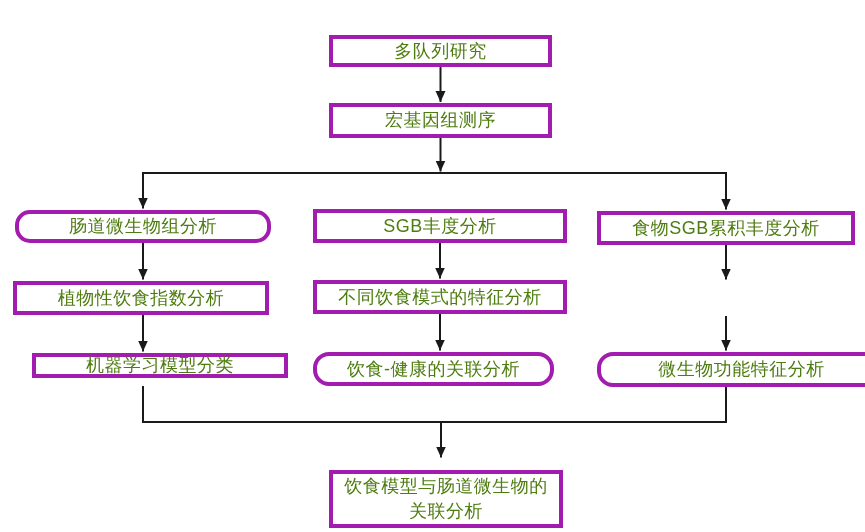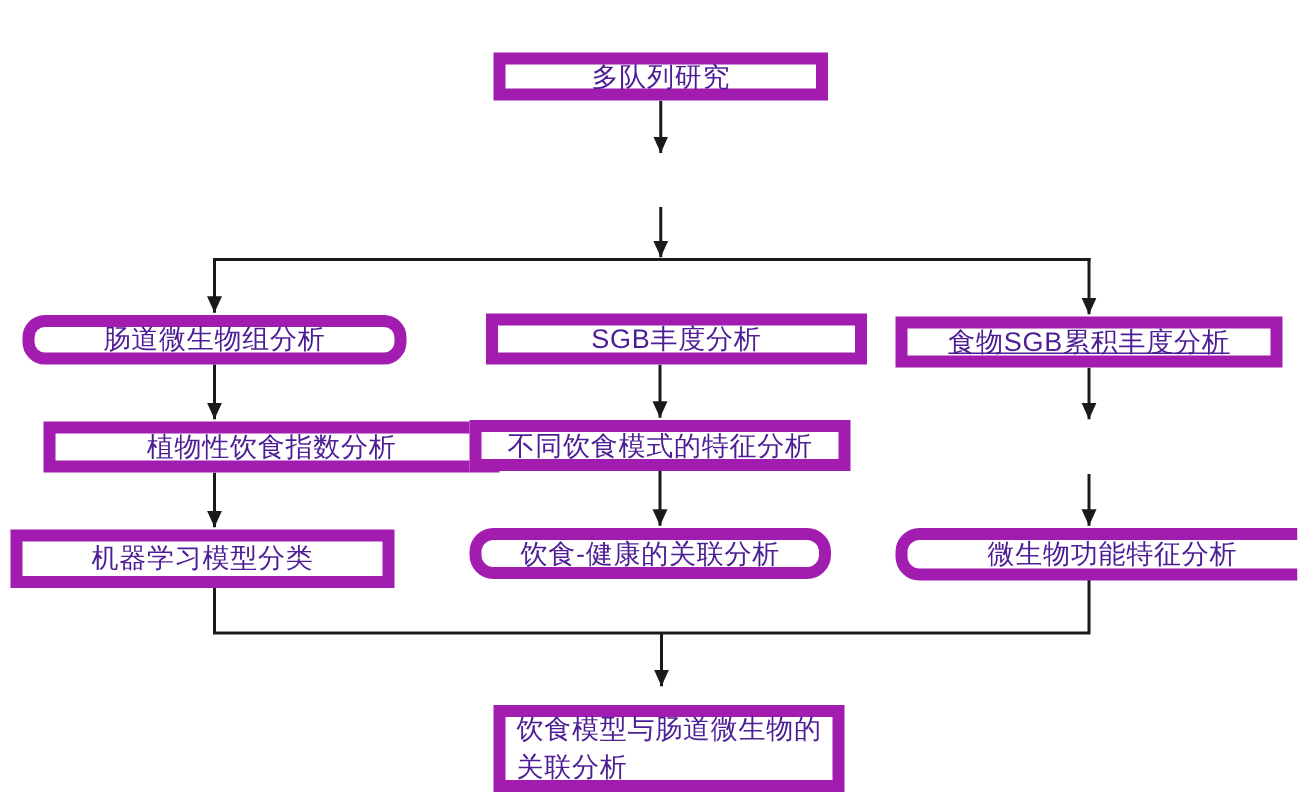--- a/index.html
+++ b/index.html
@@ -12,26 +12,27 @@
     overflow: hidden;
   }
   #connectors {
     position: absolute;
     left: 0; top: 0;
     width: 865px; height: 532px;
   }
   .node {
     position: absolute;
     box-sizing: border-box;
-    border: 8px solid #a21caf;
+    border: 4px solid #a21caf;
     background: #ffffff;
-    color: #4c1d95;
+    color: #4d7c0f;
     display: flex;
     align-items: center;
     justify-content: center;
+    text-align: center;
     font-size: 18px;
     line-height: 25px;
     white-space: pre-line;
     letter-spacing: 0.5px;
   }
 </style>
 </head>
 <body>
 
 <div id="canvas">
@@ -58,33 +59,34 @@
 
     <line x1="726" y1="245" x2="726" y2="279.5" stroke="#1a1a1a" stroke-width="2" marker-end="url(#arrow)"></line>
     <line x1="726" y1="316" x2="726" y2="350.5" stroke="#1a1a1a" stroke-width="2" marker-end="url(#arrow)"></line>
 
     <path d="M143,386 V422 H726 V386" fill="none" stroke="#1a1a1a" stroke-width="2"></path>
     <line x1="441" y1="422" x2="441" y2="457.5" stroke="#1a1a1a" stroke-width="2" marker-end="url(#arrow)"></line>
   </svg>
 
   <div class="node" style="left:329px; top:35px; width:223px; height:32px;">多队列研究</div>
 
+  <div class="node" style="left:329px; top:103px; width:223px; height:35px;">宏基因组测序</div>
 
   <div class="node" style="left:15px; top:210px; width:256px; height:33px;border-radius:15px;">肠道微生物组分析</div>
 
-  <div class="node" style="left:313px; top:209px; width:254px; height:34px;margin-left:11px;">SGB丰度分析</div>
+  <div class="node" style="left:313px; top:209px; width:254px; height:34px;">SGB丰度分析</div>
 
-  <div class="node" style="left:597px; top:211px; width:258px; height:34px;text-decoration:underline;">食物SGB累积丰度分析</div>
+  <div class="node" style="left:597px; top:211px; width:258px; height:34px;">食物SGB累积丰度分析</div>
 
-  <div class="node" style="left:29px; top:281px; width:304px; height:34px;">植物性饮食指数分析</div>
+  <div class="node" style="left:13px; top:281px; width:256px; height:34px;">植物性饮食指数分析</div>
 
   <div class="node" style="left:313px; top:280px; width:254px; height:34px;">不同饮食模式的特征分析</div>
 
 
-  <div class="node" style="left:7px; top:353px; width:256px; height:39px;">机器学习模型分类</div>
+  <div class="node" style="left:32px; top:353px; width:256px; height:25px;">机器学习模型分类</div>
 
   <div class="node" style="left:313px; top:352px; width:241px; height:34px;border-radius:16px;">饮食-健康的关联分析</div>
 
   <div class="node" style="left:597px; top:352px; width:289px; height:35px;border-radius:16px;">微生物功能特征分析</div>
 
   <div class="node" style="left:329px; top:459px; width:234px; height:58px;margin-top:11px;">饮食模型与肠道微生物的
 关联分析</div>
 
 </div>
 

